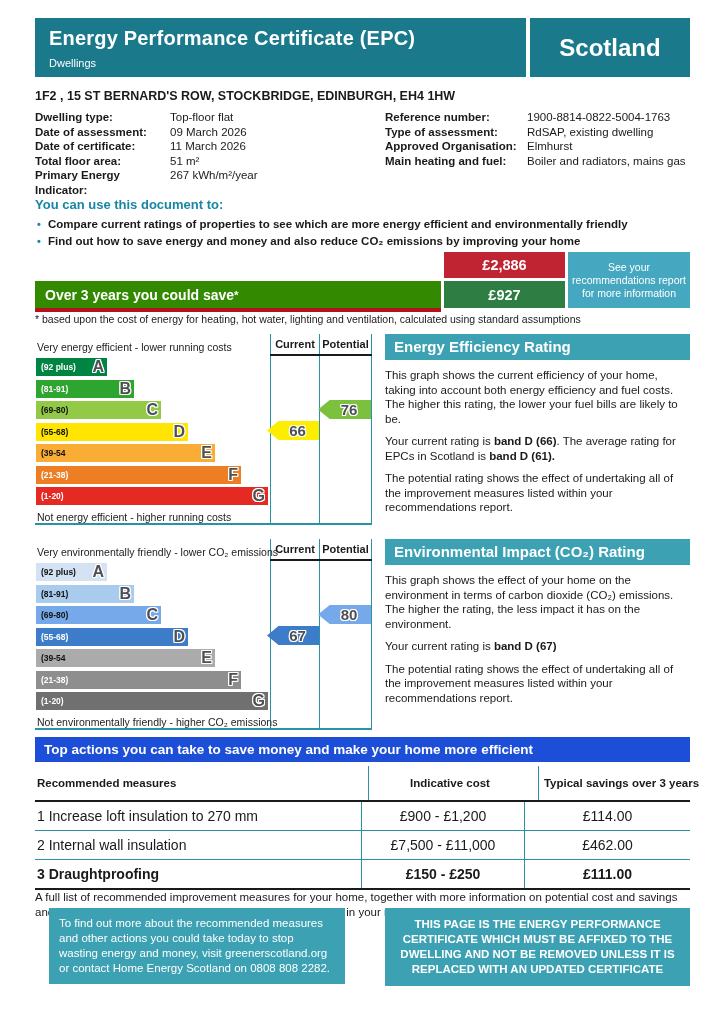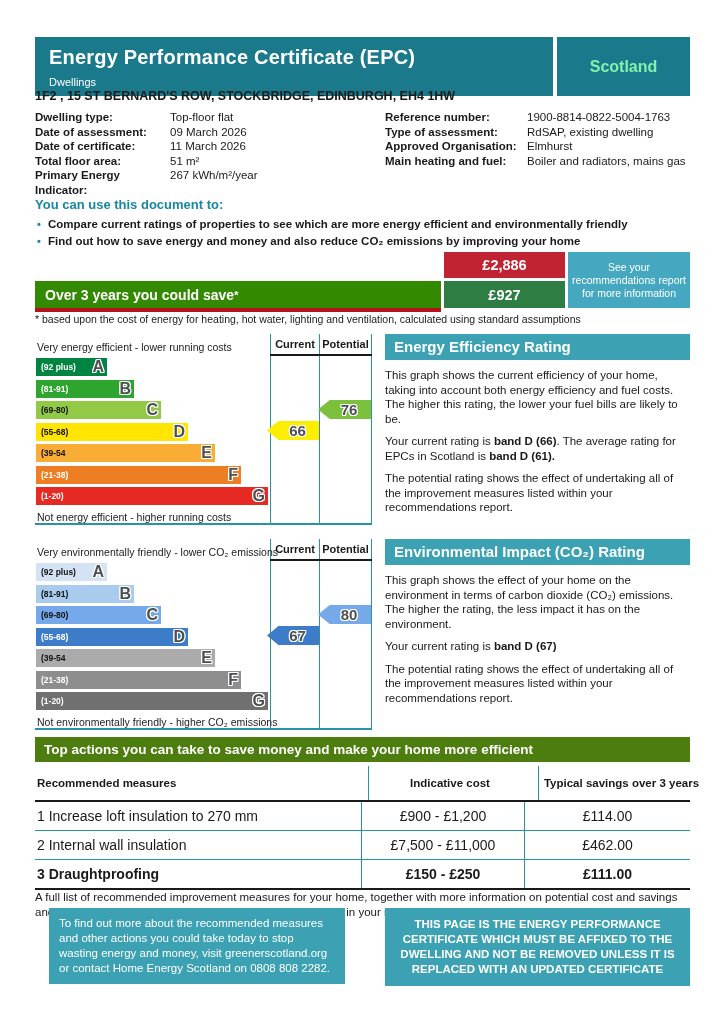--- a/index.html
+++ b/index.html
@@ -1,25 +1,25 @@
 <!DOCTYPE html>
 <html><head>
 <meta charset="utf-8">
 <style>
   html,body{margin:0;padding:0;background:#fff;}
   body{width:724px;height:1024px;position:relative;font-family:"Liberation Sans",sans-serif;color:#1a1a1a;}
   .abs{position:absolute;}
 
   
-  .header{left:35px;top:37px;width:655px;height:59px;display:flex;}
+  .header{left:35px;top:18px;width:655px;height:59px;display:flex;}
   .header-main{flex:1;background:#1a7a8c;color:#fff;padding:9px 0 0 14px;box-sizing:border-box;}
   .header-title{font-size:20px;font-weight:bold;letter-spacing:.2px;}
   .header-sub{font-size:11px;margin-top:7px;}
   .header-sep{width:4px;background:#fff;}
-  .header-region{width:133px;background:#1a7a8c;color:#86efac;display:flex;align-items:center;justify-content:center;font-size:16px;font-weight:bold;}
+  .header-region{width:160px;background:#1a7a8c;color:#ffffff;display:flex;align-items:center;justify-content:center;font-size:24px;font-weight:bold;}
 
   .address{left:35px;top:89px;width:655px;font-size:12.5px;font-weight:bold;}
 
   
   .details{left:35px;top:110px;width:655px;font-size:11.5px;line-height:14.5px;}
   .dcol{position:absolute;top:0;}
   .dcol.l{left:0;width:345px;}
   .dcol.r{left:350px;width:305px;}
   .drow{display:flex;}
   .dlabel{font-weight:bold;flex:0 0 auto;}
@@ -70,21 +70,21 @@
     text-shadow:-1px -1px 0 #fff,1px -1px 0 #fff,-1px 1px 0 #fff,1px 1px 0 #fff,-1px 0 0 #fff,1px 0 0 #fff,0 -1px 0 #fff,0 1px 0 #fff;}
 
   
   .side{left:385px;width:305px;}
   .s1{top:334px;}
   .s2{top:539px;}
   .side-heading{background:#3ba1b3;color:#fff;font-size:15px;font-weight:bold;padding:4px 0 5px 9px;}
   .side p{font-size:11.5px;line-height:14.5px;margin:8px 0 0 0;}
 
   
-  .ta-heading{left:35px;top:737px;width:655px;height:25px;background:#4d7c0f;color:#fff;font-size:13.5px;font-weight:bold;line-height:25px;padding-left:9px;box-sizing:border-box;}
+  .ta-heading{left:35px;top:737px;width:655px;height:25px;background:#1d4ed8;color:#fff;font-size:13.5px;font-weight:bold;line-height:25px;padding-left:9px;box-sizing:border-box;}
   .ta-table{left:35px;top:766px;width:655px;}
   .ta-row{display:grid;grid-template-columns:326px 163px 166px;align-items:center;}
   .ta-head{height:34px;border-bottom:2px solid #1a1a1a;font-size:11.5px;font-weight:bold;gap:7px;}
   .ta-data{height:28px;border-bottom:1px solid #2a92a5;font-size:14px;}
   .ta-data.last{border-bottom:2px solid #1a1a1a;font-weight:bold;}
   .ta-c2,.ta-c3{border-left:1px solid #2a92a5;text-align:center;height:100%;display:flex;align-items:center;justify-content:center;box-sizing:border-box;}
   .ta-c1{padding-left:2px;}
   .ta-note{left:35px;top:890px;width:655px;font-size:11.5px;line-height:14.5px;}
 
   

